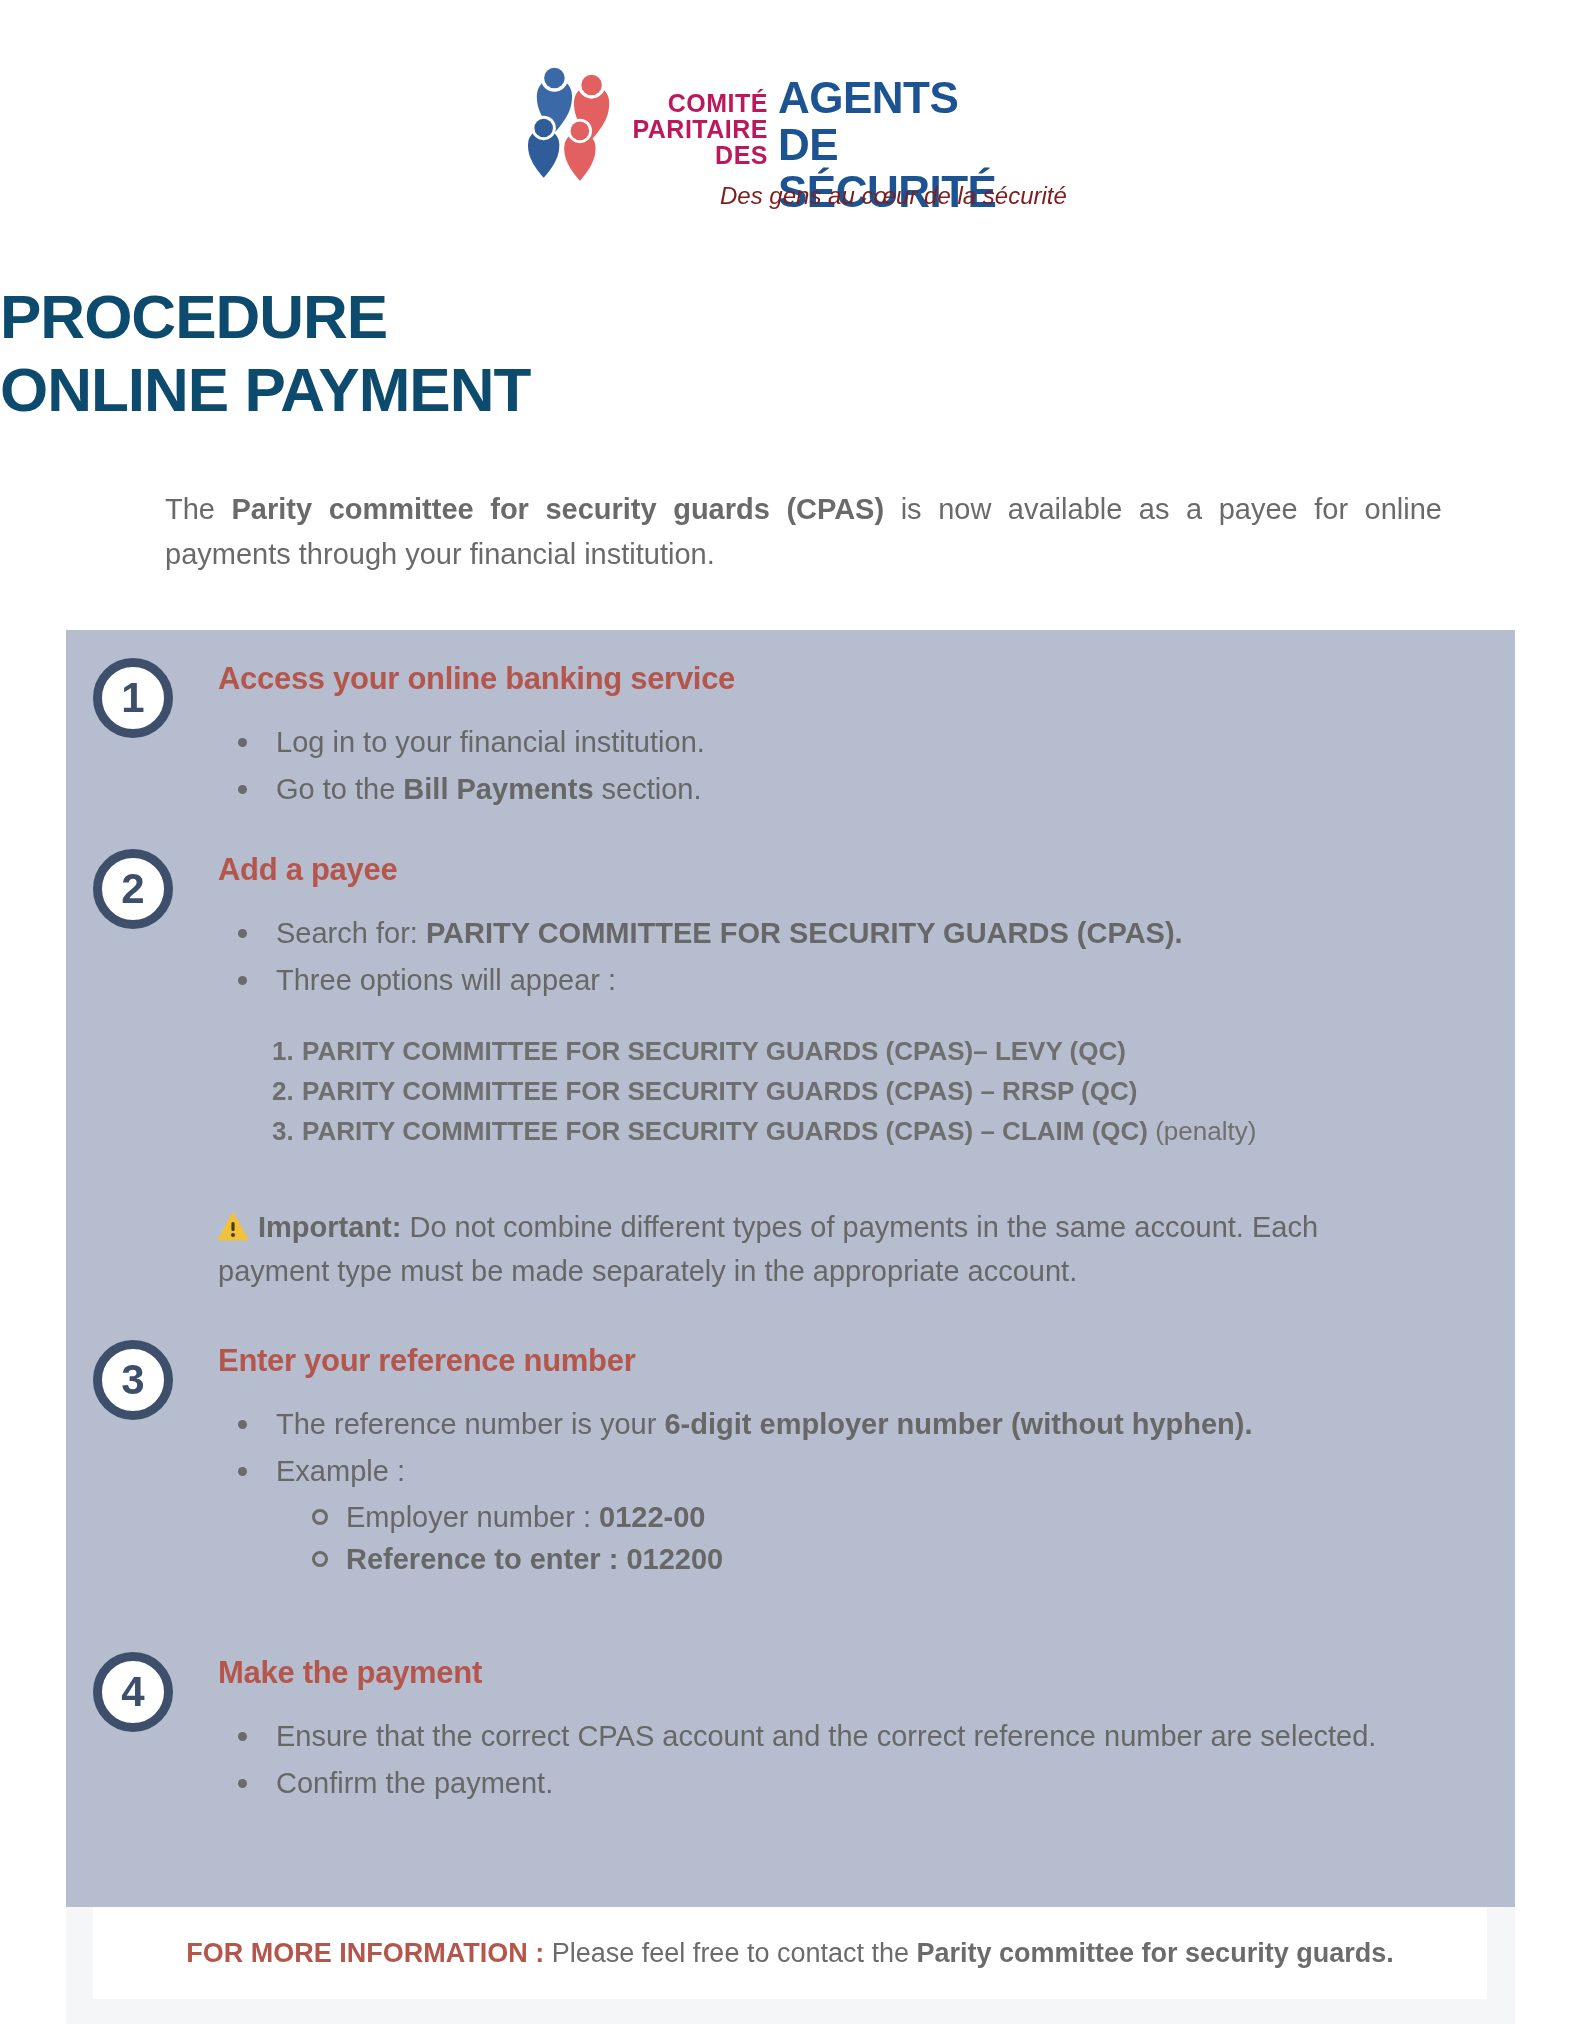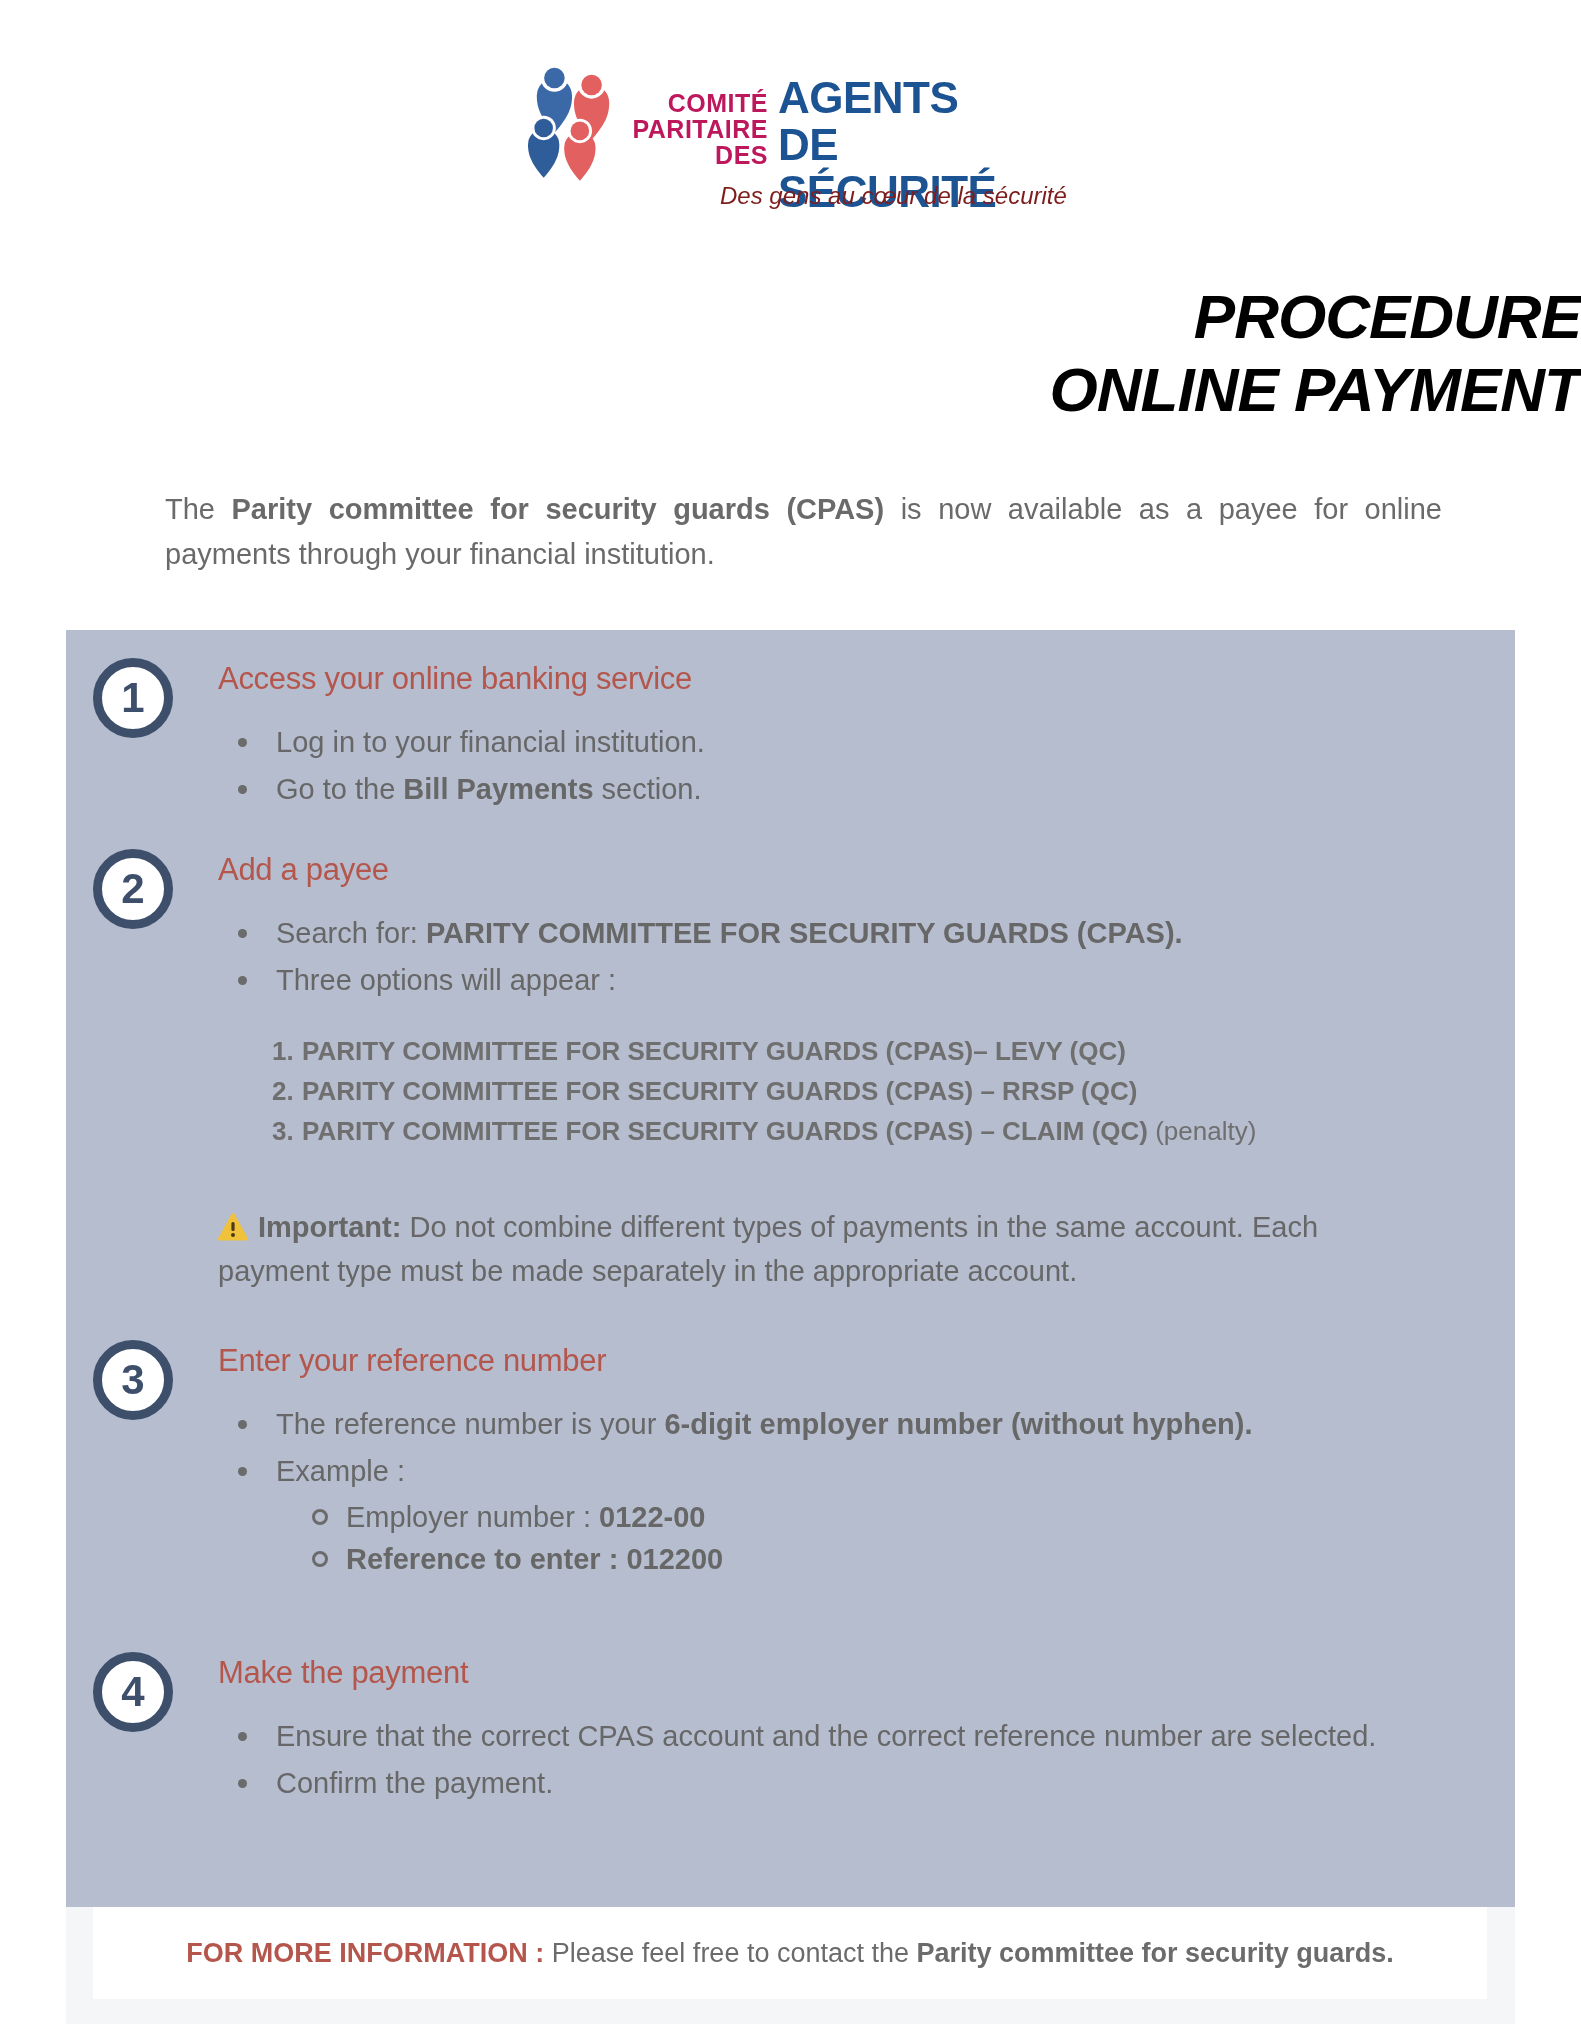--- a/index.html
+++ b/index.html
@@ -20,22 +20,22 @@
     position:absolute; left:250px; top:16px; color:#1c5392; font-weight:bold;
     font-size:44px; line-height:47px; letter-spacing:-.5px;
   }
   .logo-tagline {
     position:absolute; left:192px; top:124px; color:#7f1d1d;
     font-style:italic; font-size:24px; white-space:nowrap;
   }
 
   
   .doc-title {
-    position:absolute; top:280px; left:0; width:100%; text-align:right;
-    color:#000000; font-weight:bold; font-size:62px; line-height:73px; letter-spacing:-1px;font-style:italic;
+    position:absolute; top:280px; left:0; width:100%; text-align:left;
+    color:#0c4a6e; font-weight:bold; font-size:62px; line-height:73px; letter-spacing:-1px;
   }
 
   
   .intro {
     position:absolute; top:487px; left:165px; width:1277px;
     font-size:29px; line-height:45px; color:#6a6a6a; text-align:justify;
   }
   .b { font-weight:bold; }
 
   
@@ -45,21 +45,21 @@
   .s1 { top:28px; } .s2 { top:219px; } .s3 { top:710px; } .s4 { top:1022px; }
 
   .num {
     flex:0 0 auto; width:80px; height:80px; border-radius:50%;
     background:#ffffff; border:9px solid #3d4f6b; color:#3d4f6b;
     display:flex; align-items:center; justify-content:center;
     font-size:42px; font-weight:bold;
   }
   .content { margin-left:45px; padding-top:2px; width:1265px; }
   .step-heading {
-    color:#b4564c; font-size:31px; font-weight:normal; letter-spacing:-.3px;
+    color:#b4564c; font-size:31px; font-weight:bold; letter-spacing:-.3px;
     margin:0 0 22px 0; line-height:38px;
   }
 
   ul.bullets { list-style:none; font-size:29px; line-height:45px; color:#676767; }
   ul.bullets > li { position:relative; padding-left:58px; margin-bottom:2px; }
   ul.bullets > li::before {
     content:""; position:absolute; left:20px; top:18px;
     width:9px; height:9px; border-radius:50%; background:#6b6b6b;
   }
   li.justify { text-align:justify; width:1230px; }

